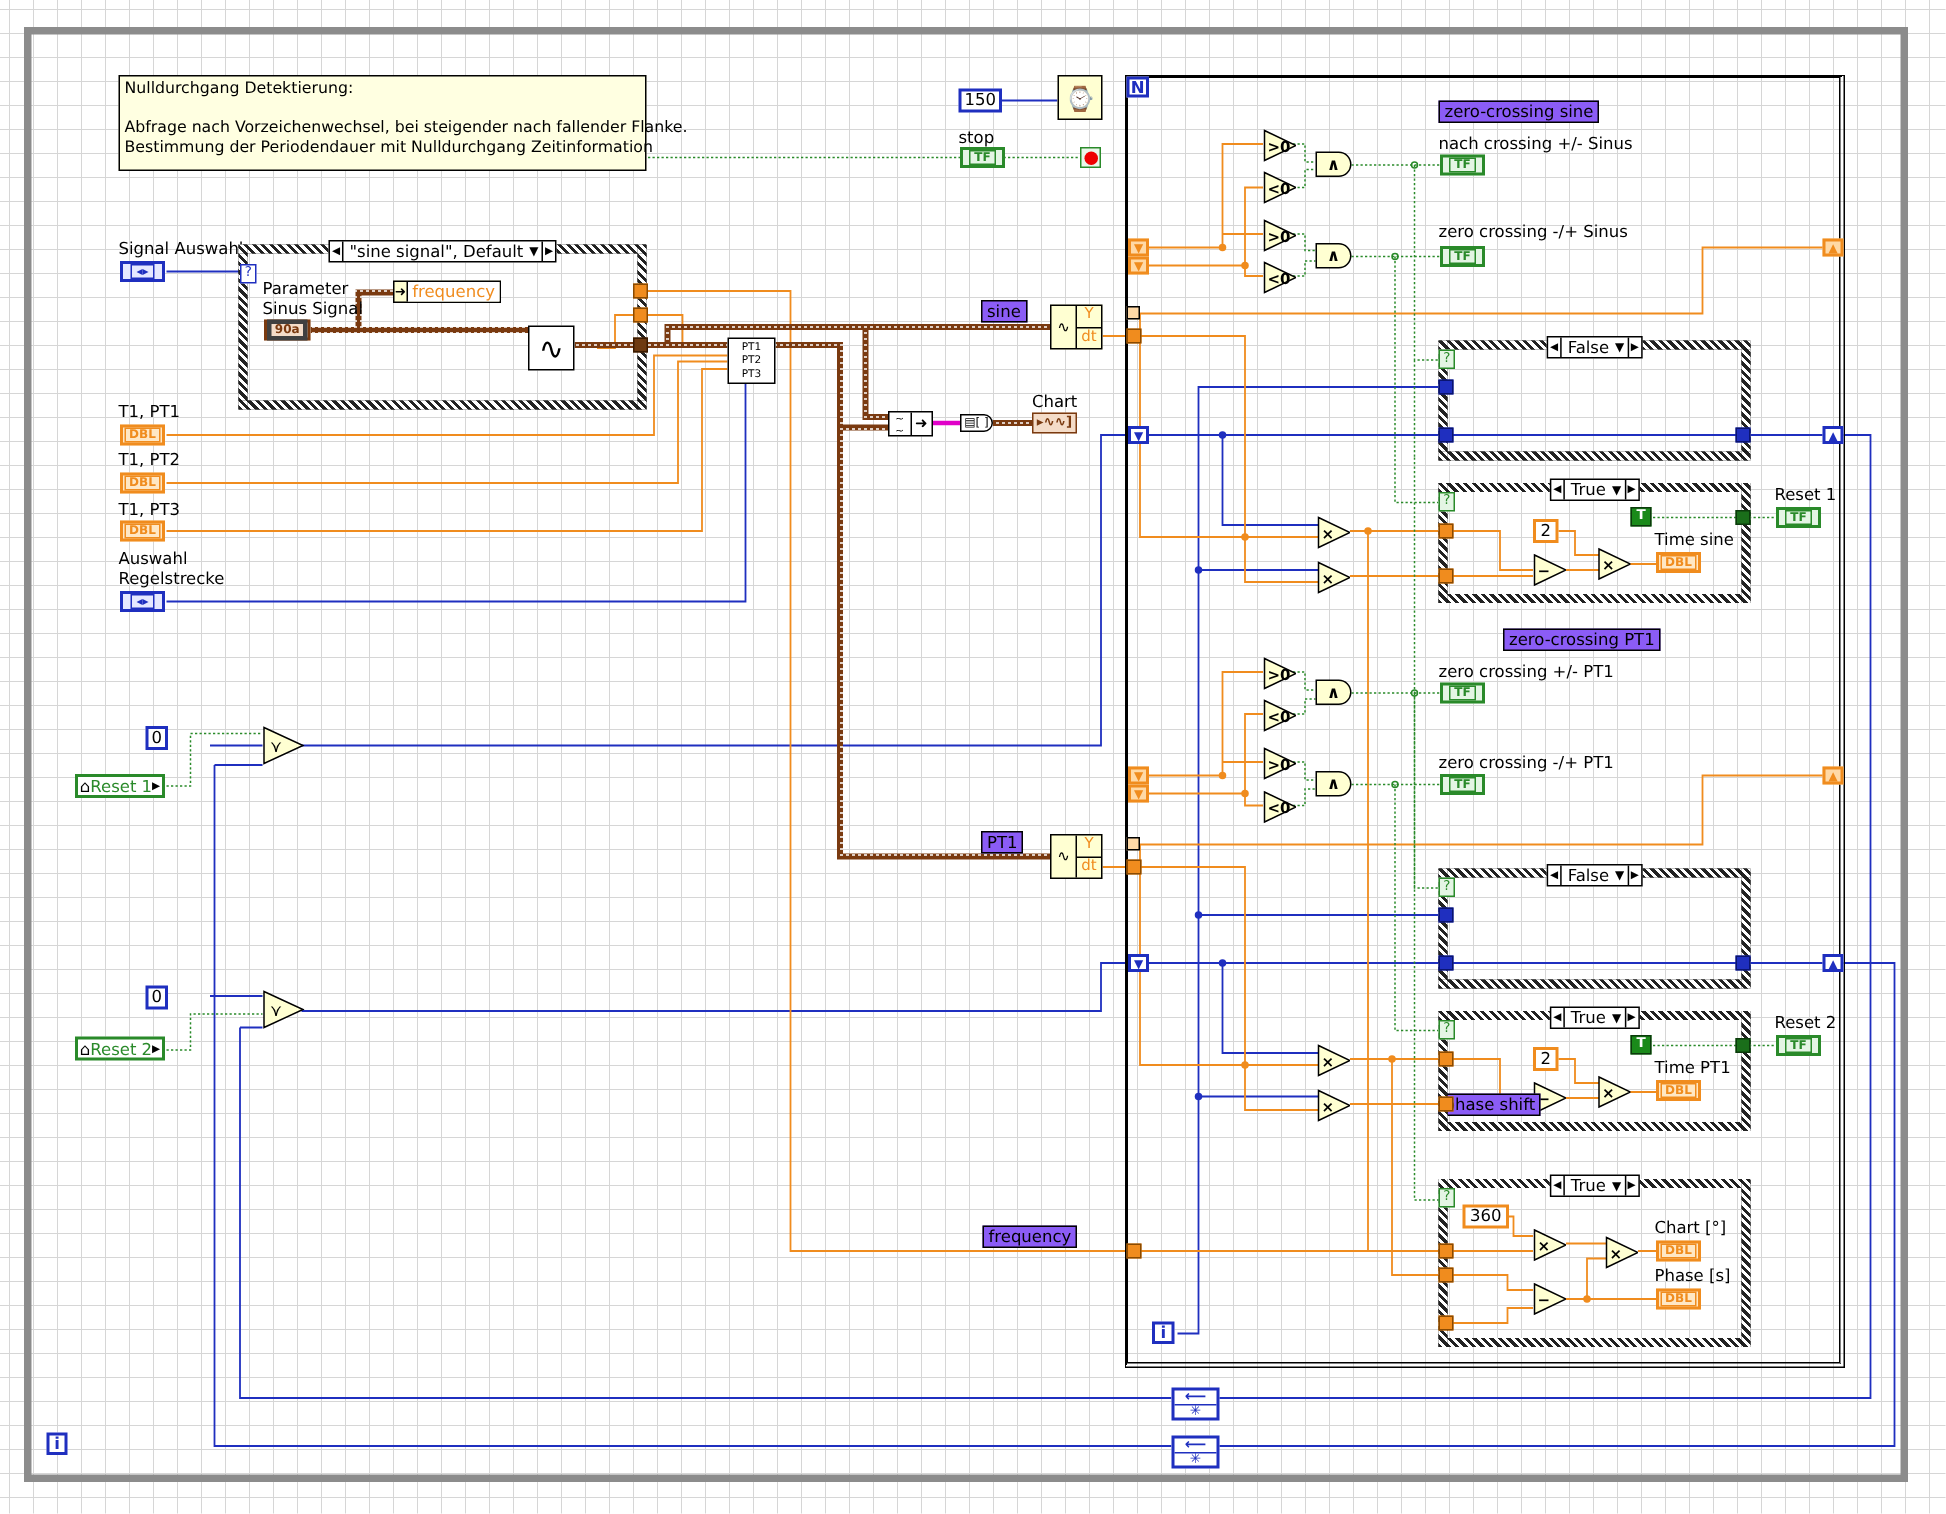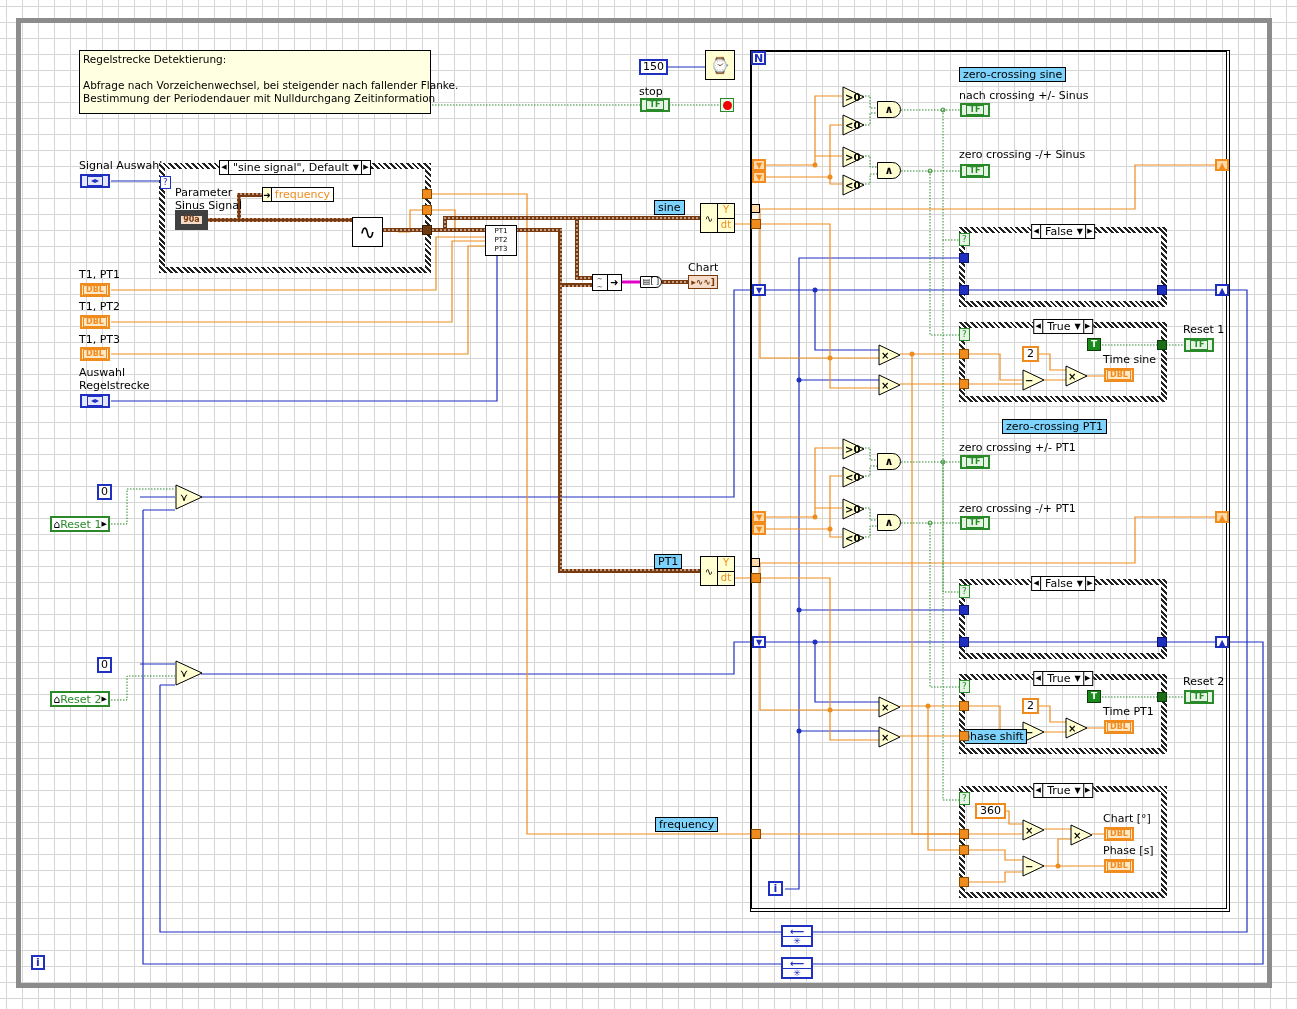--- a/index.html
+++ b/index.html
@@ -5,21 +5,21 @@
 html,body{margin:0;padding:0;}
 body{width:1297px;height:1009px;position:relative;overflow:hidden;font-family:"DejaVu Sans",sans-serif;font-size:11px;color:#000;
 background-color:#fff;
 background-image:linear-gradient(#d6d6d6 1px,transparent 1px),linear-gradient(90deg,#d6d6d6 1px,transparent 1px);
 background-size:16px 16px;background-position:6px 6px;}
 .abs{position:absolute;}
 #wires{position:absolute;left:0;top:0;width:1297px;height:1009px;}
 .outer-frame{position:absolute;left:16px;top:18px;width:1256px;height:970px;border:5px solid #8c8c8c;box-sizing:border-box;}
 .comment{position:absolute;background:#ffffe1;border:1px solid #000;padding:2px 3px;font-size:10.5px;line-height:13px;white-space:pre;}
 .label{position:absolute;font-size:11px;white-space:nowrap;}
-.freelabel{position:absolute;background:#7dd3fc;border:1px solid #000;padding:0 3px;font-size:11px;line-height:13px;white-space:nowrap;}
+.freelabel{position:absolute;background:#8b5cf6;border:1px solid #000;padding:0 3px;font-size:11px;line-height:13px;white-space:nowrap;}
 .ctl{position:absolute;box-sizing:border-box;font-size:8px;font-weight:bold;display:flex;align-items:center;justify-content:center;}
 .dbl{width:30px;height:14px;border:2px solid #f08c1e;background:#ffe7c4;color:#f08c1e;}
 .dbl span{border:1px solid #f08c1e;padding:0 2px;line-height:8px;}
 .enum{width:30px;height:14px;border:2px solid #1f2fbf;background:#e6e8ff;color:#1f2fbf;}
 .enum span{border:1px solid #1f2fbf;padding:0 3px;line-height:8px;}
 .tf{width:30px;height:14px;border:2px solid #2a8a2a;background:#e4f5e4;color:#2a8a2a;}
 .tf span{border:1px solid #2a8a2a;padding:0 3px;line-height:8px;}
 .const-int{position:absolute;border:2px solid #1f2fbf;background:#fff;color:#000;font-size:11px;padding:0 2px;line-height:12px;}
 .const-dbl{position:absolute;border:2px solid #f08c1e;background:#fff;color:#000;font-size:11px;padding:0 3px;line-height:12px;}
 .case{position:absolute;box-sizing:border-box;border:6px solid #000;
@@ -149,21 +149,21 @@
     <path d="M111 700 H127 V676 H175"></path>
   </g>
   <g fill="none" stroke="#2a8a2a">
     <circle cx="943" cy="110" r="2"></circle>
       <circle cx="930" cy="171" r="2"></circle>
     <circle cx="943" cy="462" r="2"></circle>
       <circle cx="930" cy="523" r="2"></circle>
   </g>
 </svg>
 
-<div class="comment" style="left:79px;top:50px;width:344px;height:58px;"><span>Regelstrecke Detektierung:</span>
+<div class="comment" style="left:79px;top:50px;width:344px;height:58px;"><span>Nulldurchgang Detektierung:</span>
 
 <span>Abfrage nach Vorzeichenwechsel, bei steigender nach fallender Flanke.</span>
 <span>Bestimmung der Periodendauer mit Nulldurchgang Zeitinformation</span></div>
 
 <div class="label" style="left:79px;top:159px;">Signal Auswahl</div>
 <div class="ctl enum" style="left:80px;top:174px;">
     <span>◂▸</span>
   </div>
 
 <div class="label" style="left:79px;top:268px;">T1, PT1</div>
@@ -189,21 +189,21 @@
     <span class="arr">◀</span>
     <span class="txt">"sine signal", Default</span>
     <span style="font-size:8px;padding-right:2px;">▼</span>
     <span class="arr r">▶</span>
   </div>
 </div>
 <div class="qmark" style="left:160px;top:176px;color:#1f2fbf;border-color:#1f2fbf;background:#fff;">?</div>
 <div class="label" style="left:175px;top:186px;">Parameter</div>
 <div class="label" style="left:175px;top:199px;">Sinus Signal</div>
 <div class="ctl" style="left:176px;top:213px;width:31px;height:14px;border:2px solid #7a3a10;background:#f4dcc8;color:#7a3a10;">
-    <span style="border:6px solid #404040;padding:0 2px;line-height:8px;text-align:right;">90a</span>
+    <span style="border:3px solid #404040;padding:0 2px;line-height:8px;text-align:right;">90a</span>
   </div>
 <div class="node" style="left:262px;top:187px;width:72px;height:15px;display:flex;">
   <span style="width:16px;border-right:1px solid #000;display:flex;align-items:center;justify-content:center;font-size:9px;">➜</span>
   <span style="padding:0 3px;color:#f08c1e;background:#fff;flex:1;line-height:13px;">frequency</span>
 </div>
 <div class="node" style="left:352px;top:217px;width:31px;height:30px;background:#fff;display:flex;align-items:center;justify-content:center;font-size:20px;">
     <span>∿</span>
   </div>
 <div class="tunnel t-or" style="left:422px;top:189px;"></div>
 <div class="tunnel t-or" style="left:422px;top:205px;"></div>

